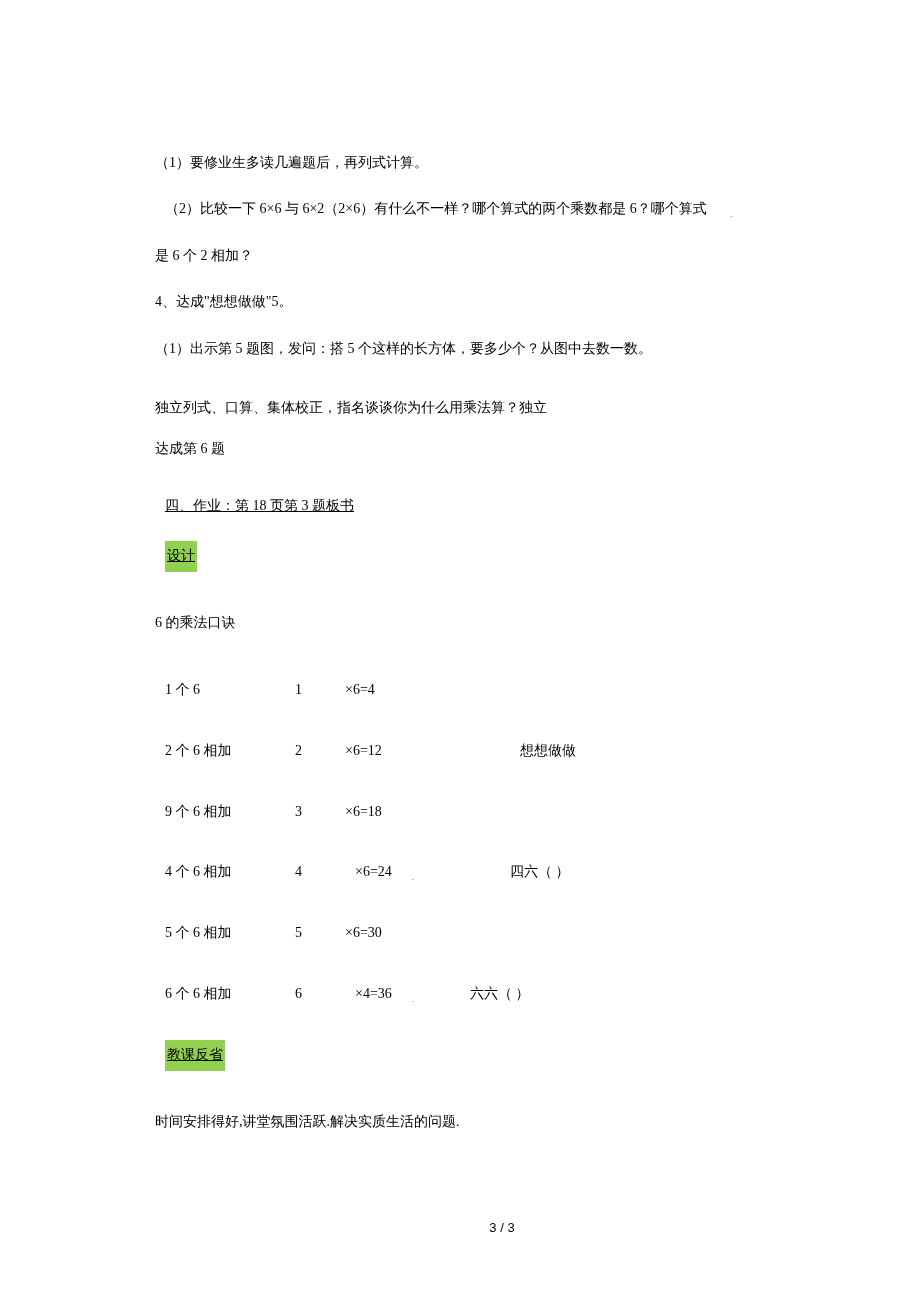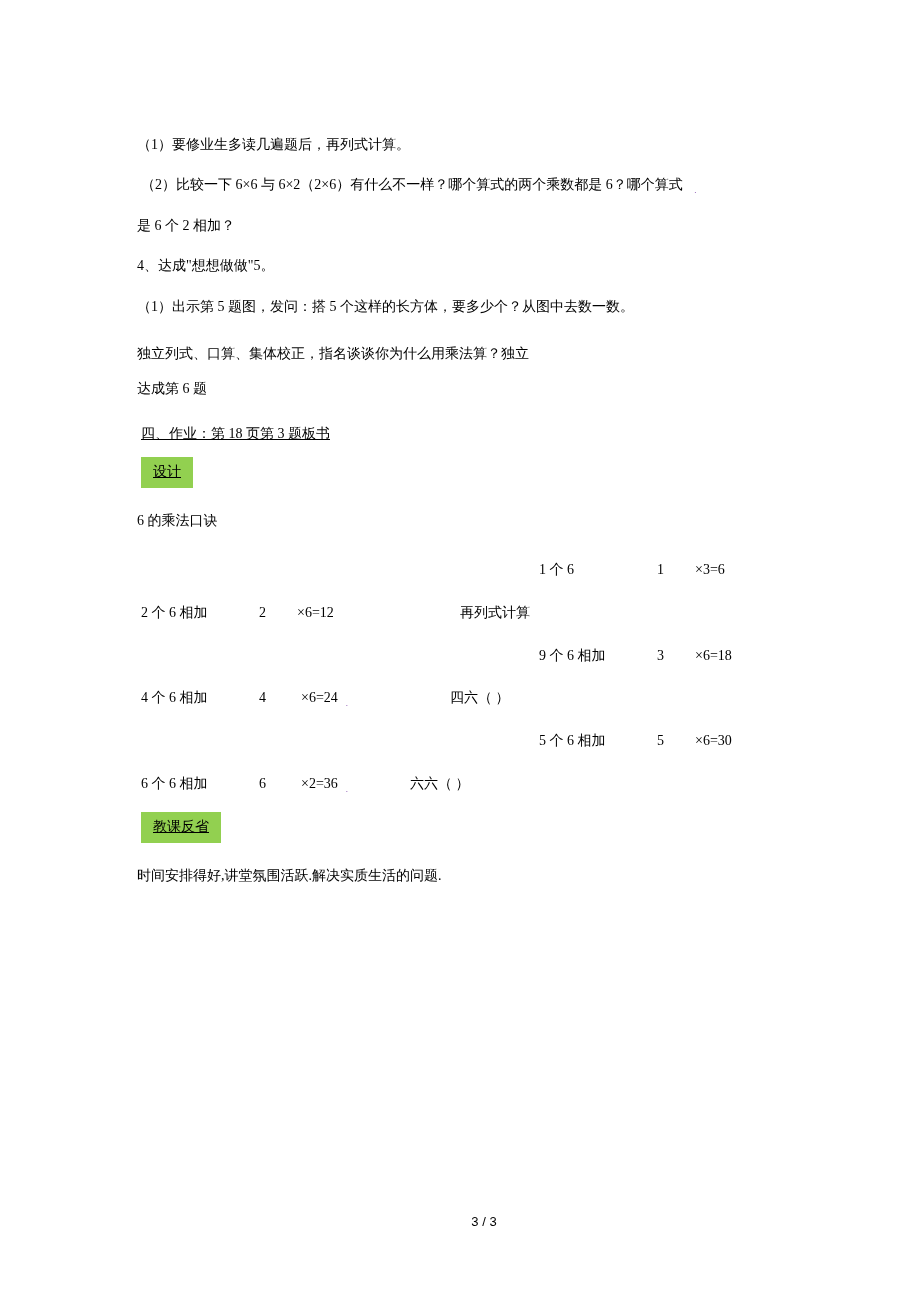--- a/index.html
+++ b/index.html
@@ -1,45 +1,44 @@
 <!DOCTYPE html>
 <html><head>
   <meta charset="utf-8">
   <style>
     * {
-      margin: 4px;
+      margin: 10px;
       padding: 0;
       box-sizing: border-box;
     }
     body {
       width: 920px;
       height: 1303px;
       background: #ffffff;
       font-family: "SimSun", "宋体", serif;
       font-size: 14px;
       color: #000000;
       position: relative;
       padding: 115px 125px 0 125px;
       line-height: 2.2;
     }
     .content-line {
       margin-bottom: 0px;
     }
     .highlight {
       background-color: #92d050;
       display: inline-block;
-      padding: 0 12px;
+      padding: 0 2px;
     }
     .underline-text {
       text-decoration: underline;
     }
     .table-row {
       display: flex;
       line-height: 2.2;
-      justify-content: flex-end;
     }
     .col1 {
       width: 110px;
       flex-shrink: 0;
     }
     .col2 {
       width: 30px;
       flex-shrink: 0;
     }
     .col3 {
@@ -99,28 +98,28 @@
 
 <div class="spacer-small"></div>
 
 <div class="content-line">6 的乘法口诀</div>
 
 <div class="spacer-small"></div>
 
 <div class="table-row">
   <div class="col1">1 个 6</div>
   <div class="col2">1</div>
-  <div class="col3">×3=6</div>
+  <div class="col3">×6=4</div>
 </div>
 
 <div class="table-row">
   <div class="col1">2 个 6 相加</div>
   <div class="col2">2</div>
   <div class="col3">×6=12</div>
-  <div class="col4" style="padding-left:55px">再列式计算</div>
+  <div class="col4" style="padding-left:55px">想想做做</div>
 </div>
 
 <div class="table-row">
   <div class="col1">9 个 6 相加</div>
   <div class="col2">3</div>
   <div class="col3">×6=18</div>
 </div>
 
 <div class="table-row">
   <div class="col1">4 个 6 相加</div>
@@ -134,21 +133,21 @@
 <div class="table-row">
   <div class="col1">5 个 6 相加</div>
   <div class="col2">5</div>
   <div class="col3">×6=30</div>
 </div>
 
 <div class="table-row">
   <div class="col1">6 个 6 相加</div>
   <div class="col2">6</div>
   <div class="col3">
-    <span>×2=36</span><span class="small-mark">.</span>
+    <span>×4=36</span><span class="small-mark">.</span>
   </div>
   <div class="col4" style="padding-left:5px">六六（        ）</div>
 </div>
 
 <div class="content-line">
   <span class="highlight underline-text">教课反省</span>
 </div>
 
 <div class="spacer-small"></div>
 

